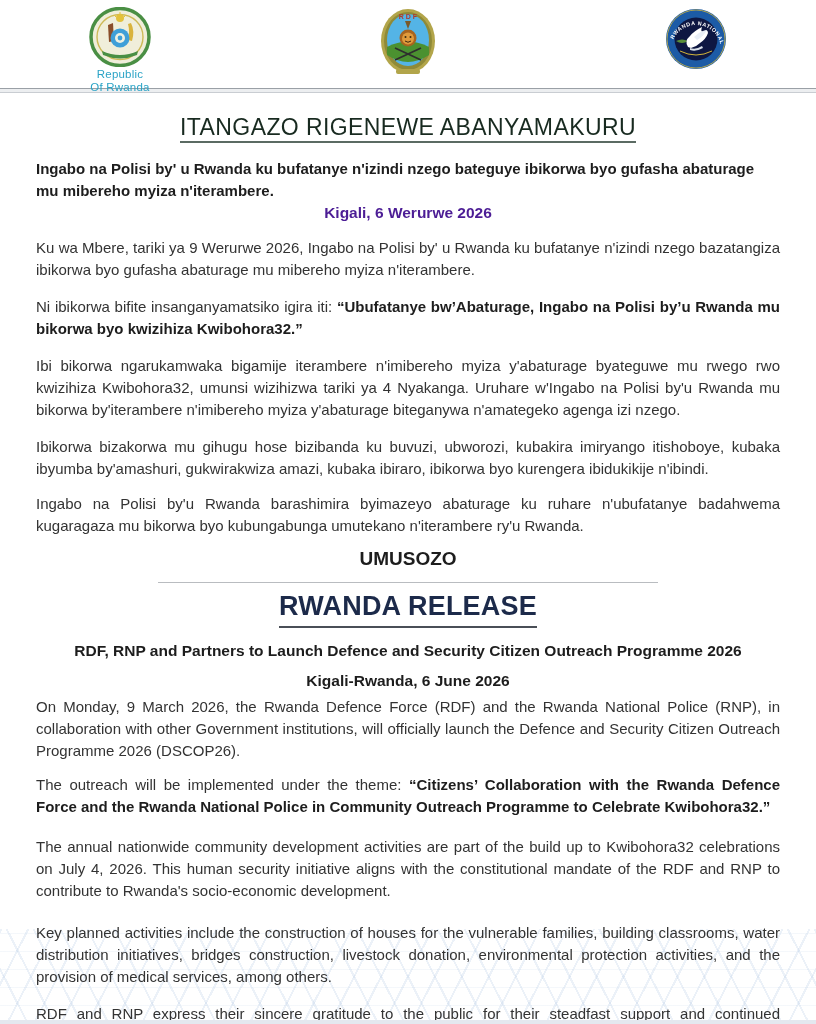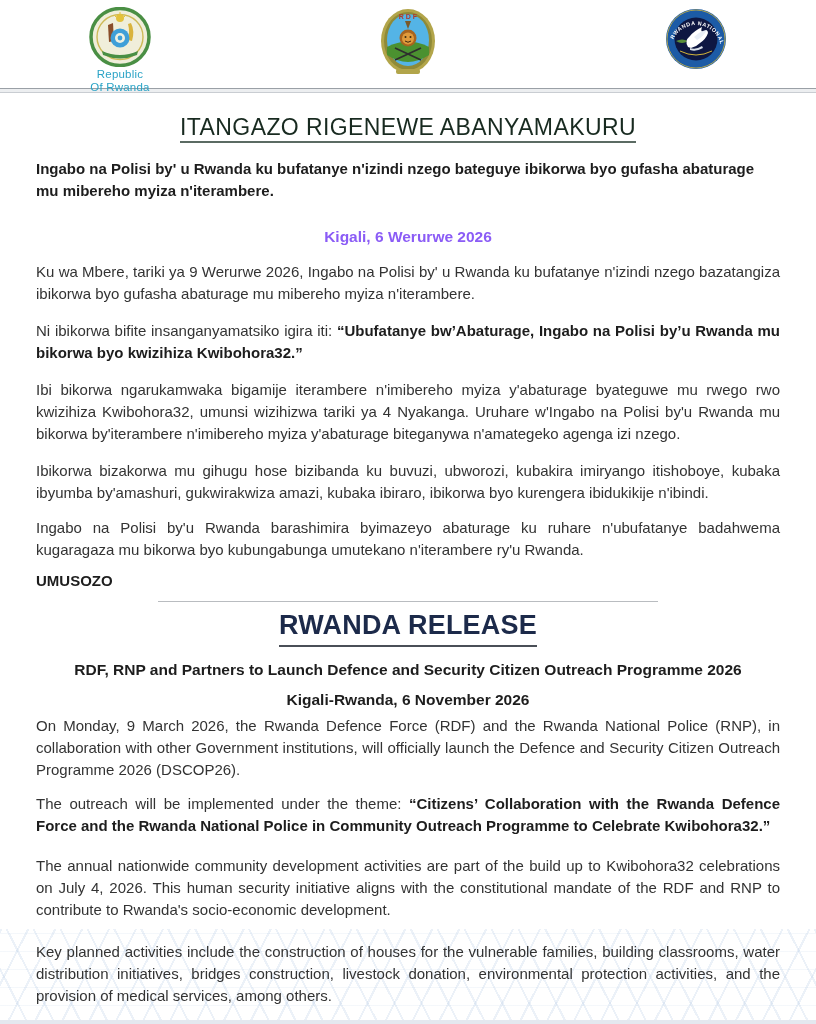--- a/index.html
+++ b/index.html
@@ -32,29 +32,29 @@
 
   .ki-title { text-align:center; margin-top:13px; }
   .ki-title span {
     display:inline-block; font-size:23px; font-weight:normal; letter-spacing:.4px;
     color:#182a20; border-bottom:2px solid #5b6b63; 
   }
   .intro {
     margin-top:15px; font-weight:bold; font-size:15px; line-height:22px;
     color:#1d1d1d; text-align:left;
   }
-  .dateline { margin-top:26px; text-align:center; font-weight:bold; font-size:15.5px; color:#8b5cf6; }
+  .dateline { margin-top:2px; text-align:center; font-weight:bold; font-size:15.5px; color:#4c1d95; }
 
   .para {
     margin-top:15px; font-size:15px; line-height:22px;
     text-align:justify; color:#333333;
   }
   .para strong { color:#1d1d1d; }
 
-  .closing { margin-top:11px; font-weight:bold; font-size:15px; color:#1d1d1d; }
+  .closing { margin-top:11px; text-align:center; font-weight:bold; font-size:19px; color:#1d1d1d; }
 
   .section-divider {
     margin:12px auto 0 auto; width:500px; border:none;
     border-top:1px solid #b9bcc0;
   }
 
   .en-title { text-align:center; margin-top:8px; }
   .en-title span {
     display:inline-block; font-size:27px; font-weight:bold; letter-spacing:.2px;
     color:#1c2a4a; border-bottom:2px solid #4a4f57; padding-bottom:4px;
@@ -174,21 +174,21 @@
     <p class="closing">UMUSOZO</p>
 
     <hr class="section-divider">
 
     <h2 class="en-title">
       <span>RWANDA RELEASE</span>
     </h2>
 
     <p class="headline">RDF, RNP and Partners to Launch Defence and Security Citizen Outreach Programme 2026</p>
 
-    <p class="dateline-en" style="font-weight:bold">Kigali-Rwanda, 6 November 2026</p>
+    <p class="dateline-en" style="font-weight:bold">Kigali-Rwanda, 6 June 2026</p>
 
     <p class="para" style="margin-top:6px">On Monday, 9 March 2026, the Rwanda Defence Force (RDF) and the Rwanda National Police (RNP), in collaboration with other Government institutions, will officially launch the Defence and Security Citizen Outreach Programme 2026 (DSCOP26).</p>
 
     <p class="para" style="margin-top:12px"><span>The outreach will be implemented under the theme: </span><strong>“Citizens’ Collaboration with the Rwanda Defence Force and the Rwanda National Police in Community Outreach Programme to Celebrate Kwibohora32.”</strong></p>
 
     <p class="para" style="margin-top:18px">The annual nationwide community development activities are part of the build up to Kwibohora32 celebrations on July 4, 2026. This human security initiative aligns with the constitutional mandate of the RDF and RNP to contribute to Rwanda's socio-economic development.</p>
 
     <p class="para" style="margin-top:20px">Key planned activities include the construction of houses for the vulnerable families, building classrooms, water distribution initiatives, bridges construction, livestock donation, environmental protection activities, and the provision of medical services, among others.</p>
 
     <p class="para" style="margin-top:15px">RDF and RNP express their sincere gratitude to the public for their steadfast support and continued commitment to Rwanda's security and development.</p>

